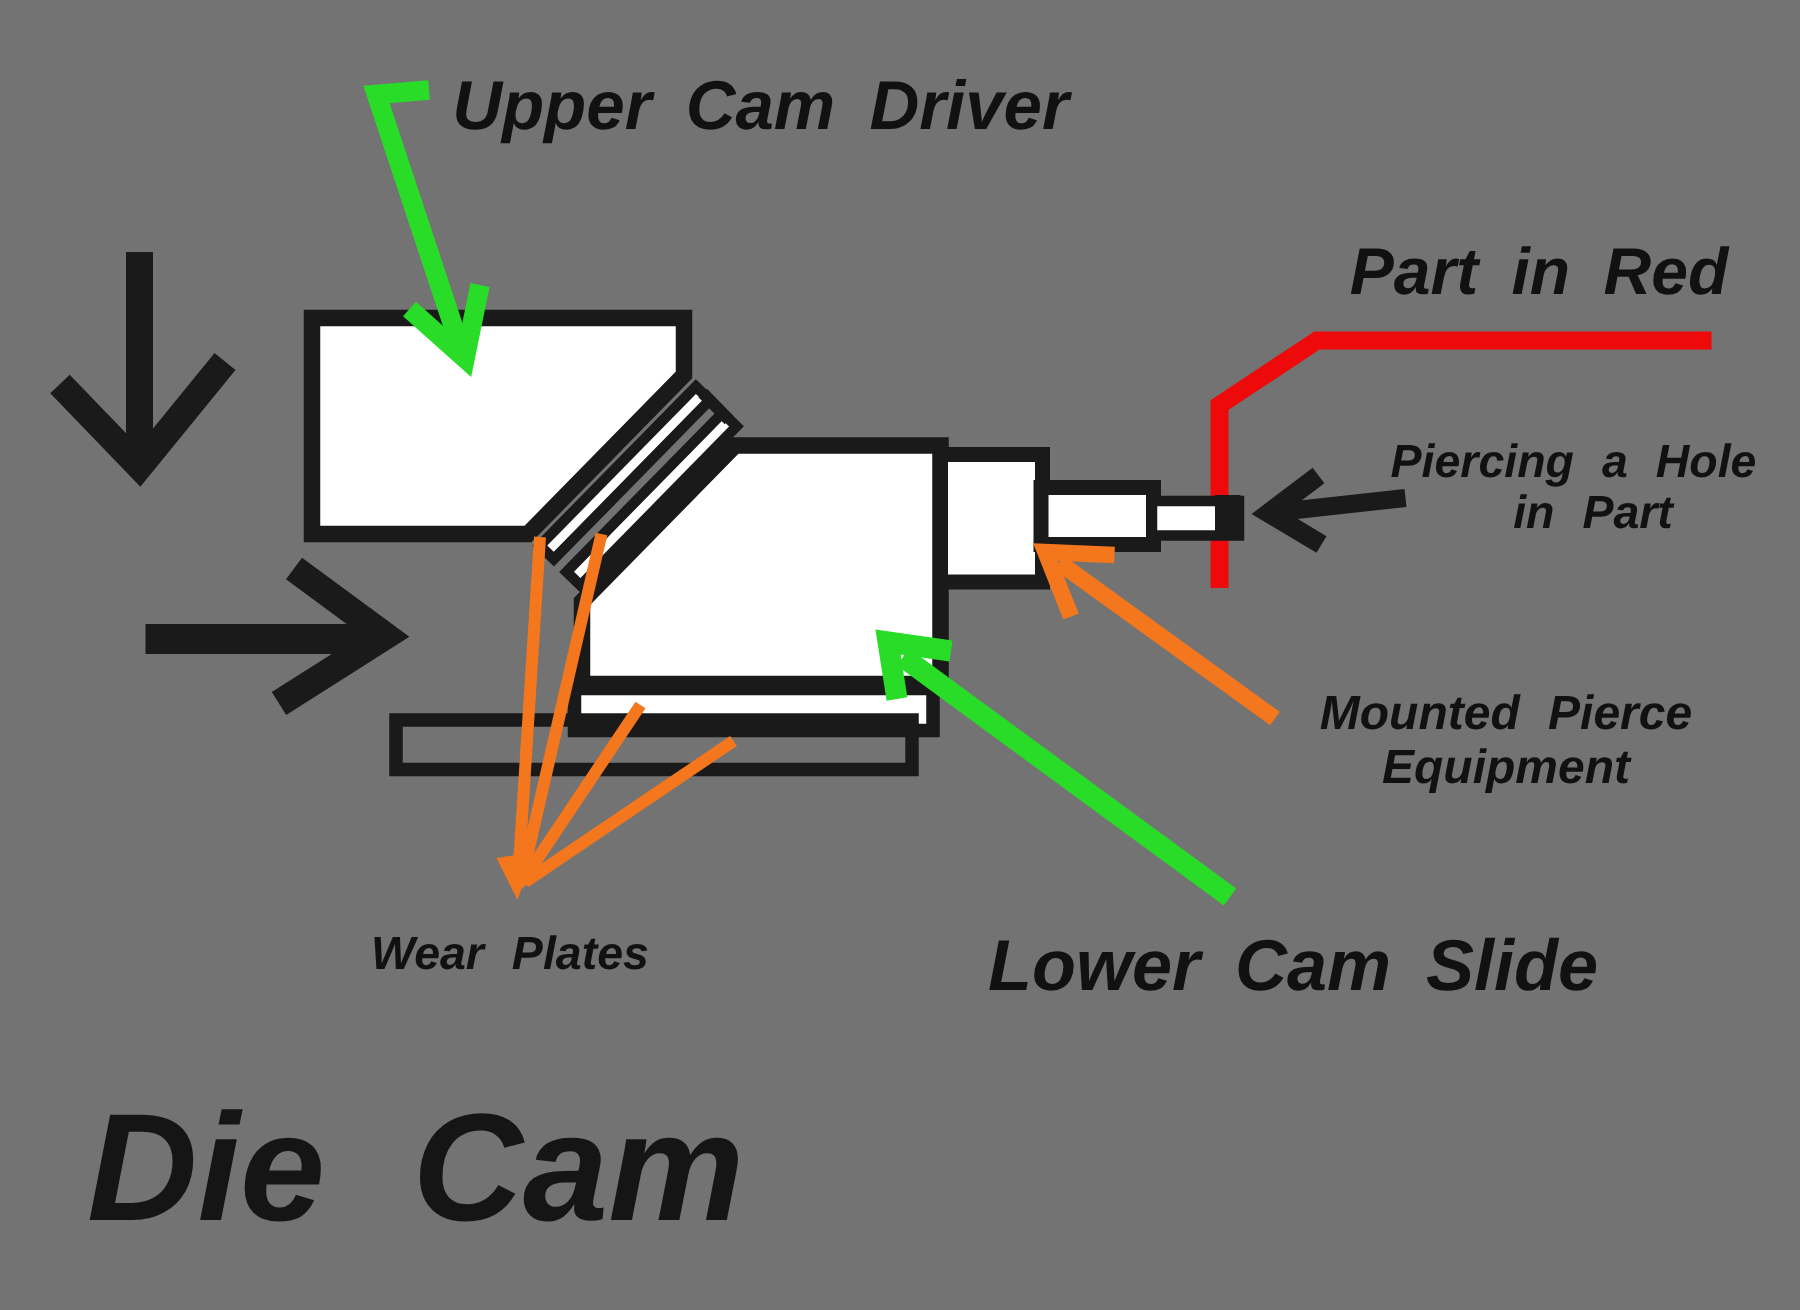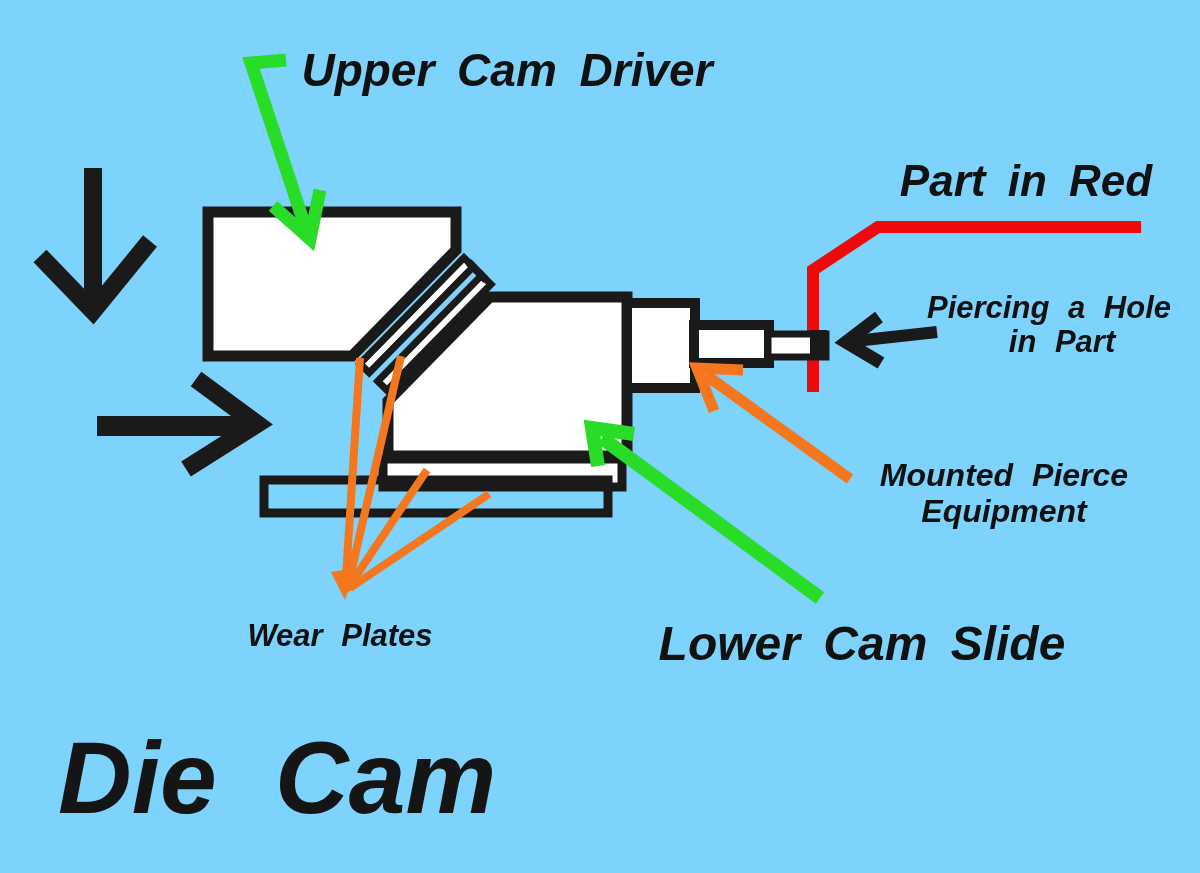--- a/index.html
+++ b/index.html
@@ -1,16 +1,16 @@
 <!DOCTYPE html>
 <html><head>
 <meta charset="utf-8">
 <style>
   html,body{margin:0;padding:0;background:#ffffff;}
-  .stage{position:relative;width:1200px;height:873px;background:#7dd3fc;overflow:hidden;text-decoration:underline;}
+  .stage{position:relative;width:1200px;height:873px;background:#737373;overflow:hidden;text-decoration:underline;}
   svg{display:block;}
   .lbl{
     font-family:"Liberation Sans", sans-serif;
     font-weight:bold;
     font-style:italic;
     fill:#111111;
     word-spacing:10px;
   }
   .title{
     font-family:"Liberation Sans", sans-serif;

